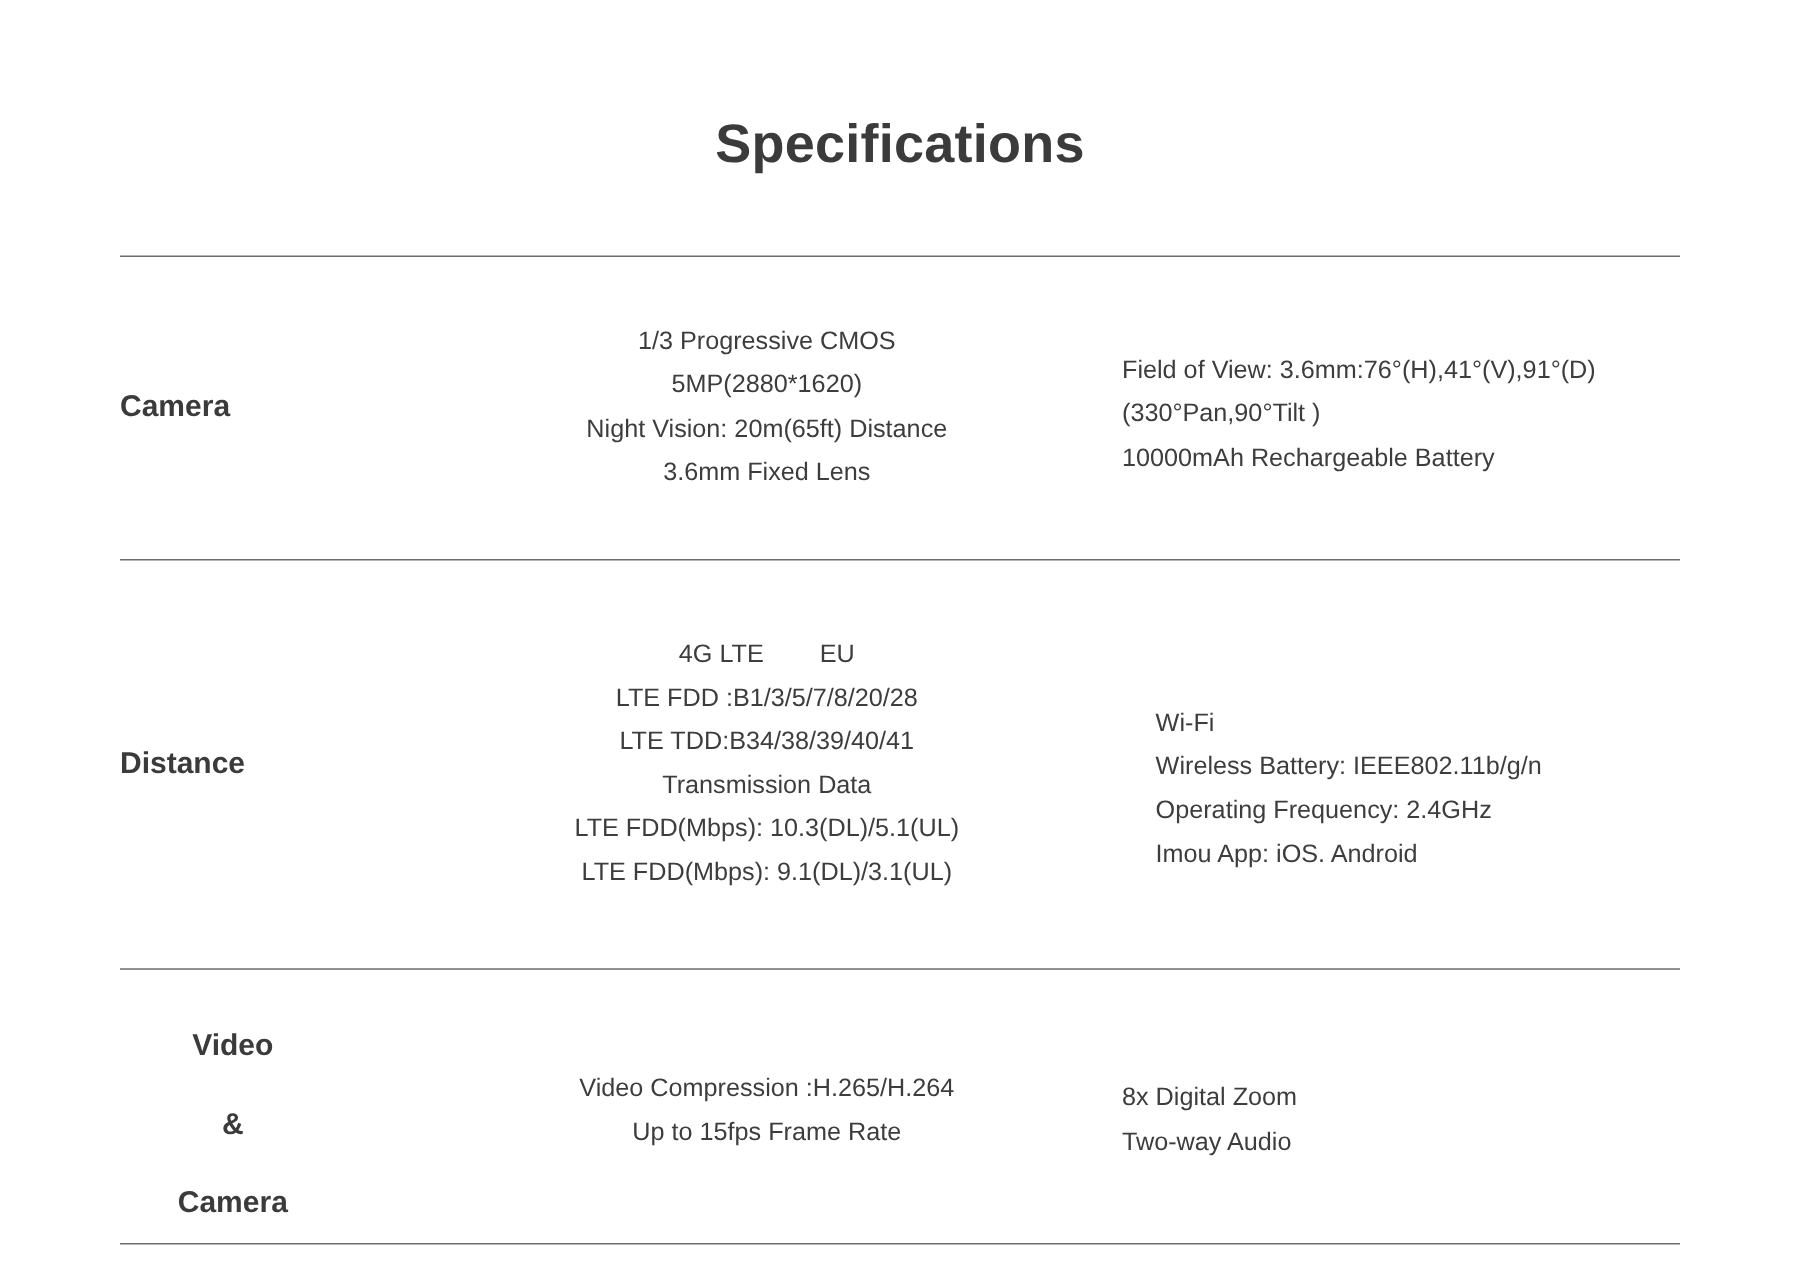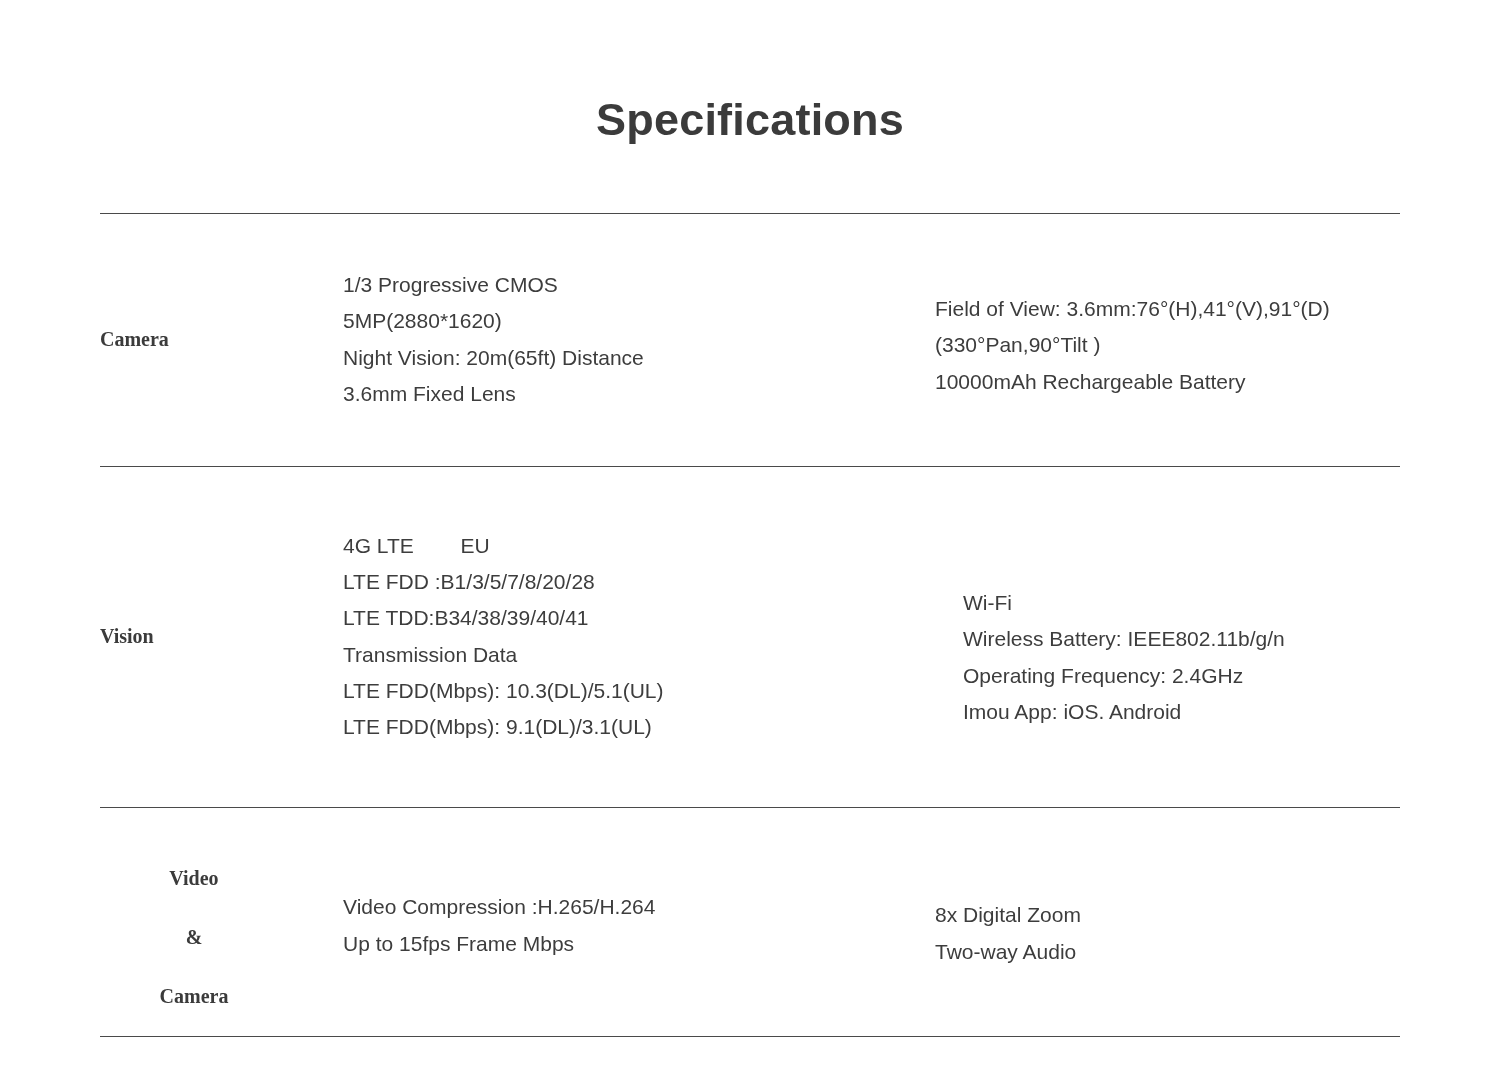--- a/index.html
+++ b/index.html
@@ -45,44 +45,44 @@
     width: 1300px;
     box-sizing: border-box;
   }
   .row-camera { height: 252px; }
   .row-network { height: 340px; }
   .row-video { height: 228px; }
 
   .cat {
     width: 243px;
     flex: 0 0 243px;
-    font-size: 20px;
+    font-size: 25px;
     font-weight: bold;
     color: #3b3b3b;
     box-sizing: border-box;
     padding-left: 0px;
     line-height: 1.35;
-    font-family: Liberation Serif, serif;
   }
   .cat-multiline {
     text-align: center;
     padding-right: 55px;
   }
   .cat-multiline .cat-line { display: block; margin-top: 32px; }
 
   .col {
     font-size: 21px;
     line-height: 1.72;
     color: #3d3d3d;
     box-sizing: border-box;
   }
   .col-left {
     flex: 0 0 592px;
     width: 592px;
     padding-left: 0px;
+    text-align: center;
   }
   .col-right {
     flex: 1 1 auto;
     padding-left: 0px;
   }
   .col p {
     margin: 0;
     white-space: pre;
   }
   
@@ -114,21 +114,21 @@
       <div class="col col-right camera-right">
         <p>Field of View: 3.6mm:76°(H),41°(V),91°(D)</p>
         <p>(330°Pan,90°Tilt )</p>
         <p>10000mAh Rechargeable Battery</p>
       </div>
     </div>
 
     <div class="rule"></div>
 
     <div class="row row-network">
-      <div class="cat">Vision</div>
+      <div class="cat">Distance</div>
       <div class="col col-left network-left">
         <p>4G LTE        EU</p>
         <p>LTE FDD :B1/3/5/7/8/20/28</p>
         <p>LTE TDD:B34/38/39/40/41</p>
         <p>Transmission Data</p>
         <p>LTE FDD(Mbps): 10.3(DL)/5.1(UL)</p>
         <p>LTE FDD(Mbps): 9.1(DL)/3.1(UL)</p>
       </div>
       <div class="col col-right network-right">
         <p>Wi-Fi</p>
@@ -141,21 +141,21 @@
     <div class="rule"></div>
 
     <div class="row row-video">
       <div class="cat cat-multiline">
         <span class="cat-line">Video</span>
         <span class="cat-line">&amp;</span>
         <span class="cat-line">Camera</span>
       </div>
       <div class="col col-left video-left">
         <p>Video Compression :H.265/H.264</p>
-        <p>Up to 15fps Frame Mbps</p>
+        <p>Up to 15fps Frame Rate</p>
       </div>
       <div class="col col-right video-right">
         <p>8x Digital Zoom</p>
         <p>Two-way Audio</p>
       </div>
     </div>
 
     <div class="rule"></div>
 
   </div>

